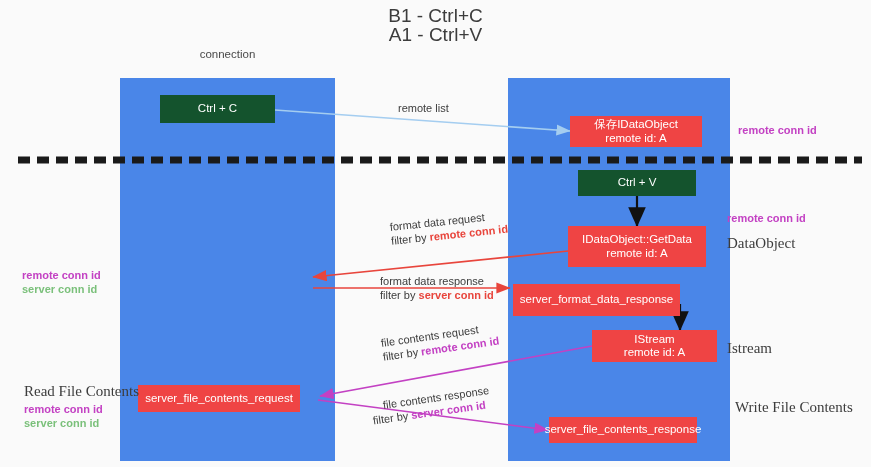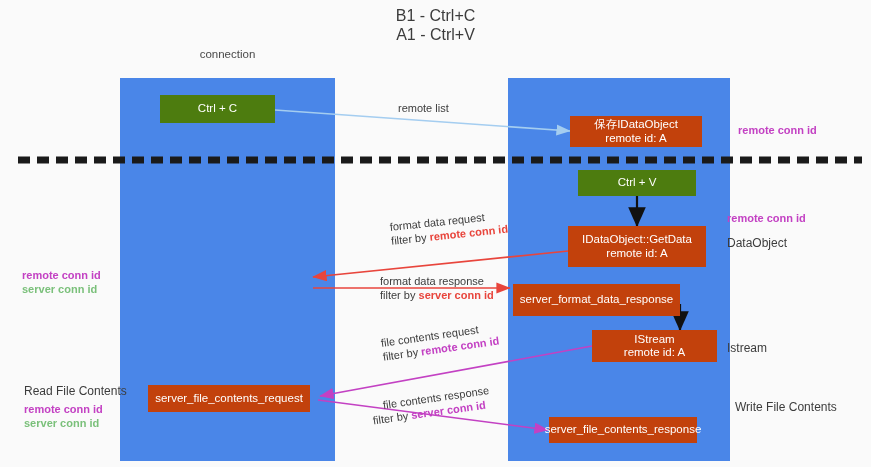--- a/index.html
+++ b/index.html
@@ -6,42 +6,42 @@
   body{
     width:871px;height:467px;background:#fafafa;position:relative;overflow:hidden;
     font-family:"Liberation Sans","DejaVu Sans",sans-serif;
     -webkit-font-smoothing:antialiased;
   }
   #stage{position:absolute;left:0;top:0;width:871px;height:467px;}
   .abs{position:absolute;}
   
   .title{
     left:0;top:6px;width:871px;text-align:center;
-    font-size:16px;color:#3c3c3c;line-height:19px;
+    font-size:19px;color:#3c3c3c;line-height:19px;
   }
   
   .lane-head{
     text-align:center;font-size:11.5px;color:#4a4a4a;line-height:13px;
   }
   .lane-head .l1{display:block;}
   .lane-head .l2{display:block;}
   
   .lane{background:#4a86e8;}
   
   .box{
     box-sizing:border-box;display:flex;flex-direction:column;
     align-items:center;justify-content:center;
     color:#ffffff;font-size:11.5px;line-height:13.5px;text-align:center;
   }
-  .box.green{background:#4d7c0f;}
+  .box.green{background:#14532d;}
   .box.orange{background:#fbb martín;}
-  .box.orange{background:#c2410c;}
+  .box.orange{background:#ef4444;}
   .box .ln{display:block;white-space:nowrap;}
   
-  .sidelabel{font-size:12px;color:#3c3c3c;line-height:14px;white-space:nowrap;}
+  .sidelabel{font-size:15px;color:#3c3c3c;line-height:14px;white-space:nowrap;font-family:Liberation Serif, serif;}
   .annot{font-size:11px;font-weight:bold;line-height:14px;white-space:nowrap;}
   .annot.magenta{color:#c341c3;}
   .annot.green{color:#7ac07a;}
   
   .edgelabel{
     font-size:11px;color:#3c3c3c;line-height:14px;white-space:nowrap;
     transform-origin:0 0;
   }
   .edgelabel b{font-weight:bold;}
   .edgelabel b.magenta{color:#c341c3;}
@@ -120,21 +120,21 @@
 
   <div class="abs box orange" style="left:513px;top:284px;width:167px;height:32px;">
     <span class="ln">server_format_data_response</span>
   </div>
 
   <div class="abs box orange" style="left:592px;top:330px;width:125px;height:32px;">
     <span class="ln">IStream</span>
     <span class="ln">remote id: A</span>
   </div>
 
-  <div class="abs box orange" style="left:148px;top:385px;width:162px;height:27px;">
+  <div class="abs box orange" style="left:138px;top:385px;width:162px;height:27px;">
     <span class="ln">server_file_contents_request</span>
   </div>
 
   <div class="abs box orange" style="left:549px;top:417px;width:148px;height:26px;">
     <span class="ln">server_file_contents_response</span>
   </div>
 
   <div class="abs edgelabel" style="left:398px;top:101px;">
     <span>remote list</span>
   </div>

